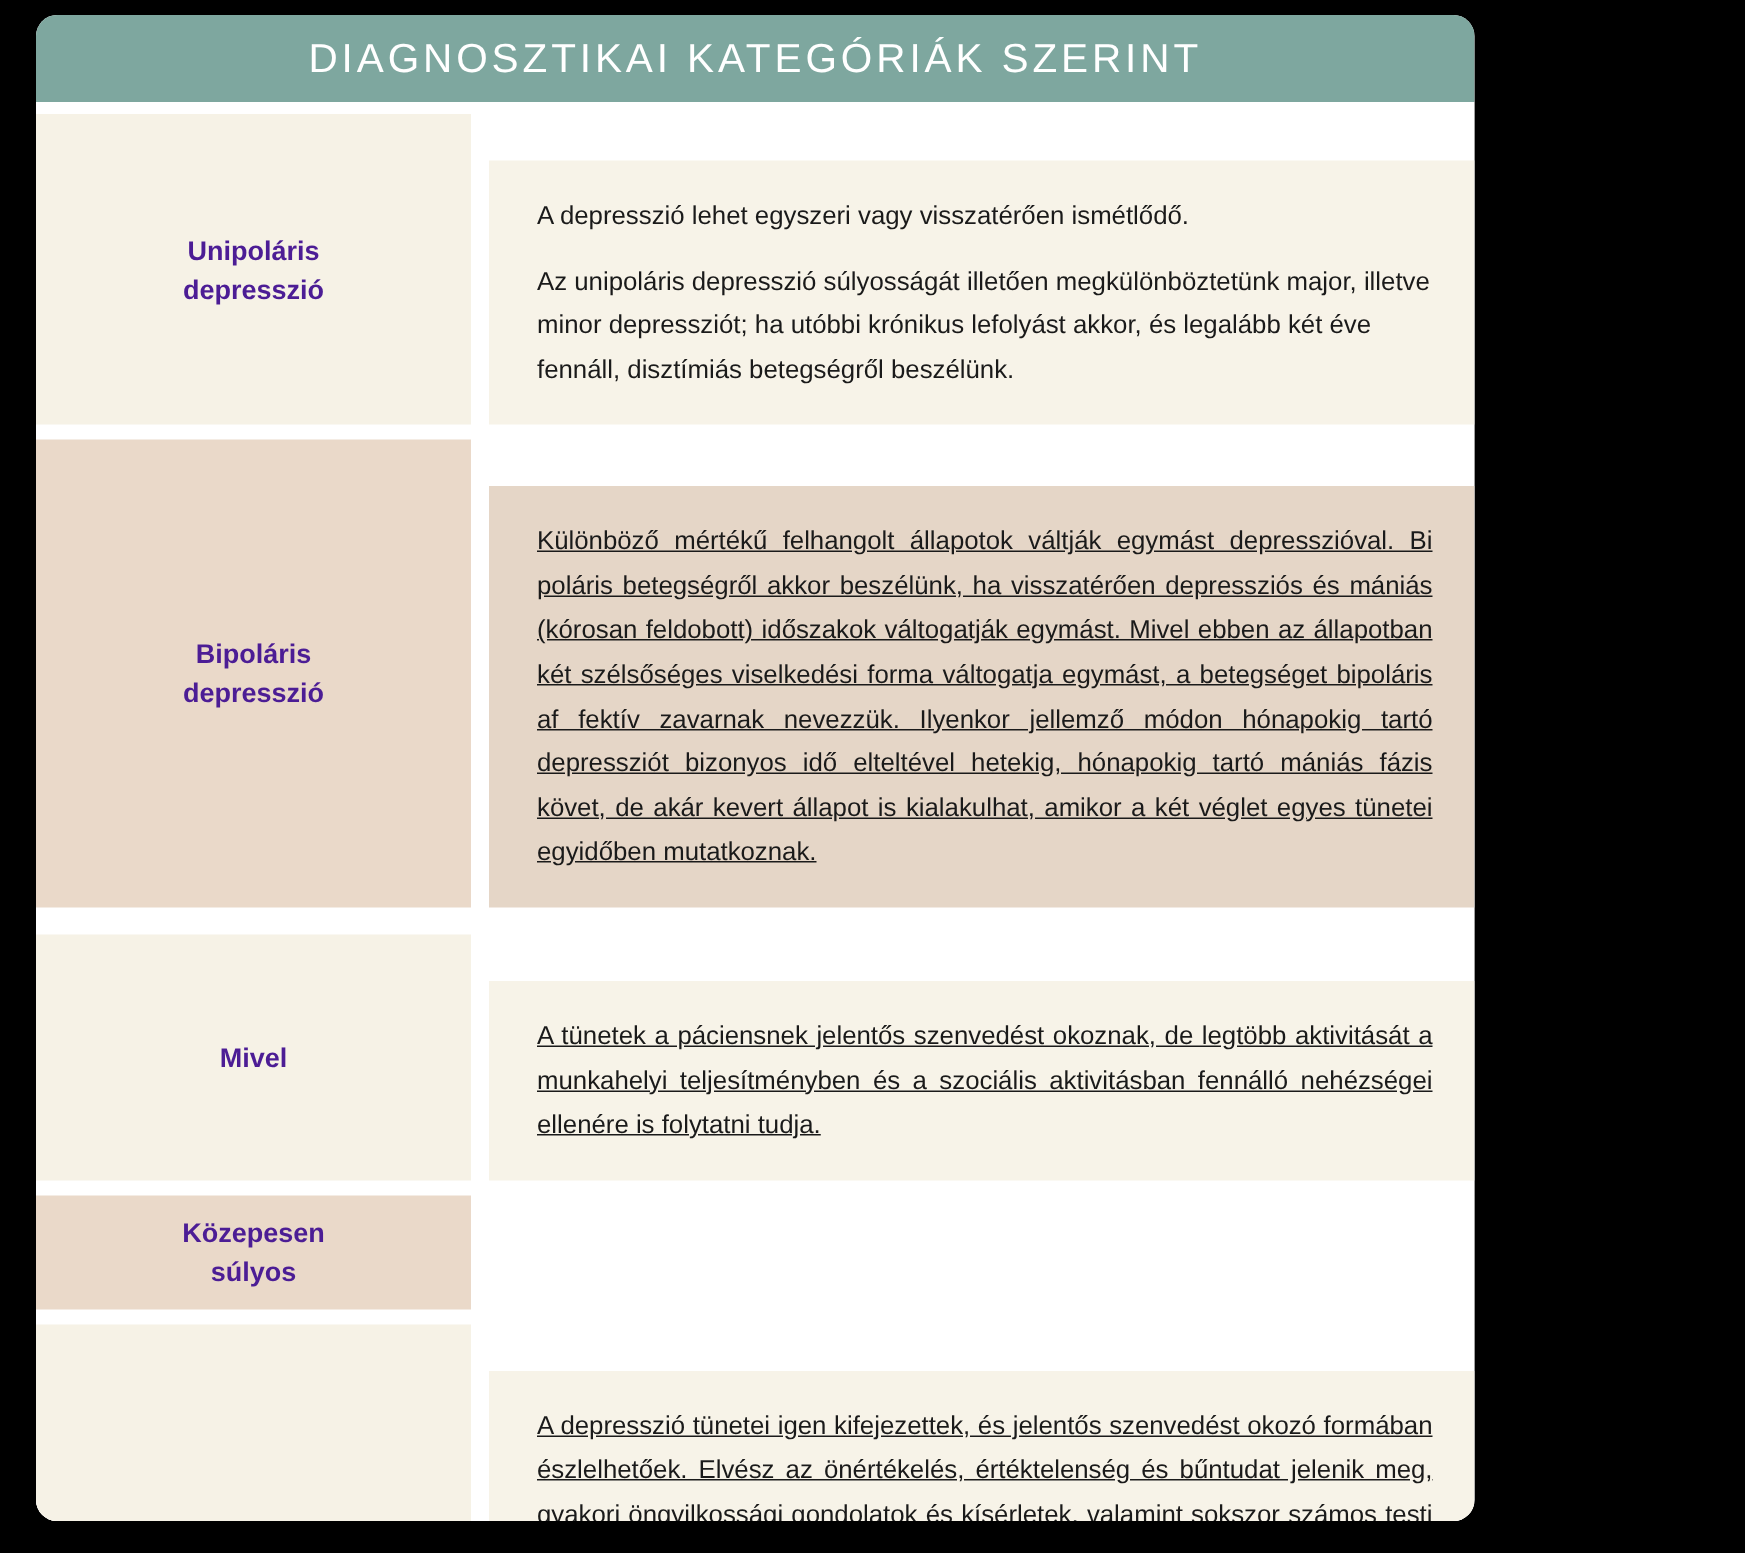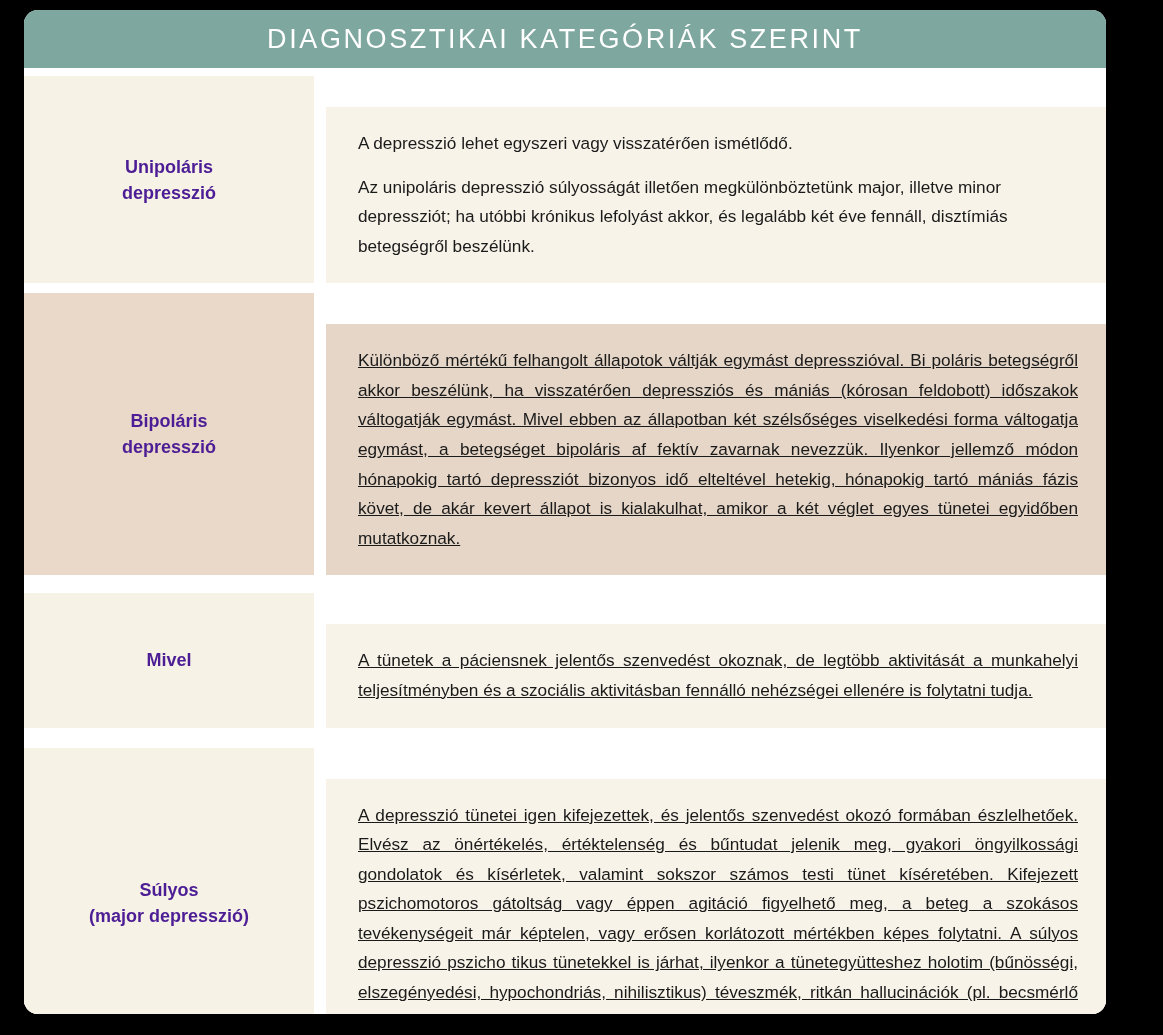--- a/index.html
+++ b/index.html
@@ -12,21 +12,21 @@
     height: 1035px;
     background: #000000;
     font-family: "Liberation Sans", sans-serif;
     overflow: hidden;
   }
 
   .page {
     position: absolute;
     left: 24px;
     top: 10px;
-    width: 1082px;
+    width: 959px;
     height: 1004px;
     background: #ffffff;
     border-radius: 14px;
     overflow: hidden;
     box-sizing: border-box;
   }
 
   .section-header {
     height: 58px;
     display: flex;
@@ -113,20 +113,21 @@
       </div>
       <div class="header-gap-top"></div>
       <div class="rows">
         <div class="row tone-cream row-enyhe">
           <div class="cell-label">Mivel</div>
           <div class="cell-body just">
             <p>A tünetek a páciensnek jelentős szenvedést okoznak, de legtöbb aktivitását a munkahelyi teljesítményben és a szociális aktivitásban fennálló nehézségei ellenére is folytatni tudja.</p>
           </div>
         </div>
         <div class="row tone-tan row-k-zepesen">
+          <div class="cell-label">Közepesen<br>súlyos</div>
         </div>
         <div class="row tone-cream row-s-lyos">
           <div class="cell-label">Súlyos<br>(major depresszió)</div>
           <div class="cell-body just">
             <p>A depresszió tünetei igen kifejezettek, és jelentős szenvedést okozó formában észlelhetőek. Elvész az önértékelés, értéktelenség és bűntudat jelenik meg, gyakori öngyilkossági gondolatok és kísérletek, valamint sokszor számos testi tünet kíséretében. Kifejezett pszichomotoros gátoltság vagy éppen agitáció figyelhető meg, a beteg a szokásos tevékenységeit már képtelen, vagy erősen korlátozott mértékben képes folytatni. A súlyos depresszió pszicho tikus tünetekkel is járhat, ilyenkor a tünetegyütteshez holotim (bűnösségi, elszegényedési, hypochondriás, nihilisztikus) téveszmék, ritkán hallucinációk (pl. becsmérlő vagy vádló hanghallások, rothadó szag érzése) társulnak.</p>
           </div>
         </div>
       </div>
     </div>
 </div>

